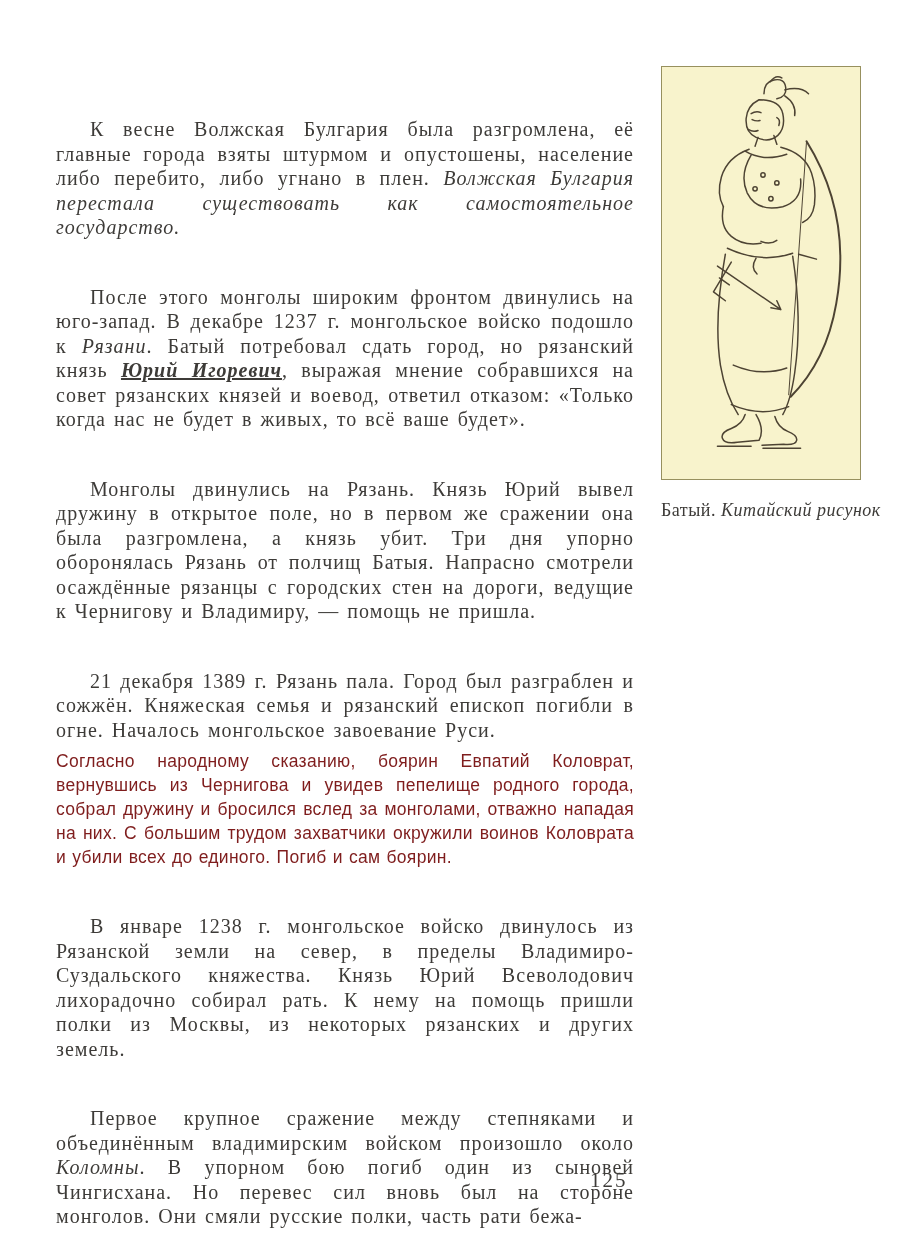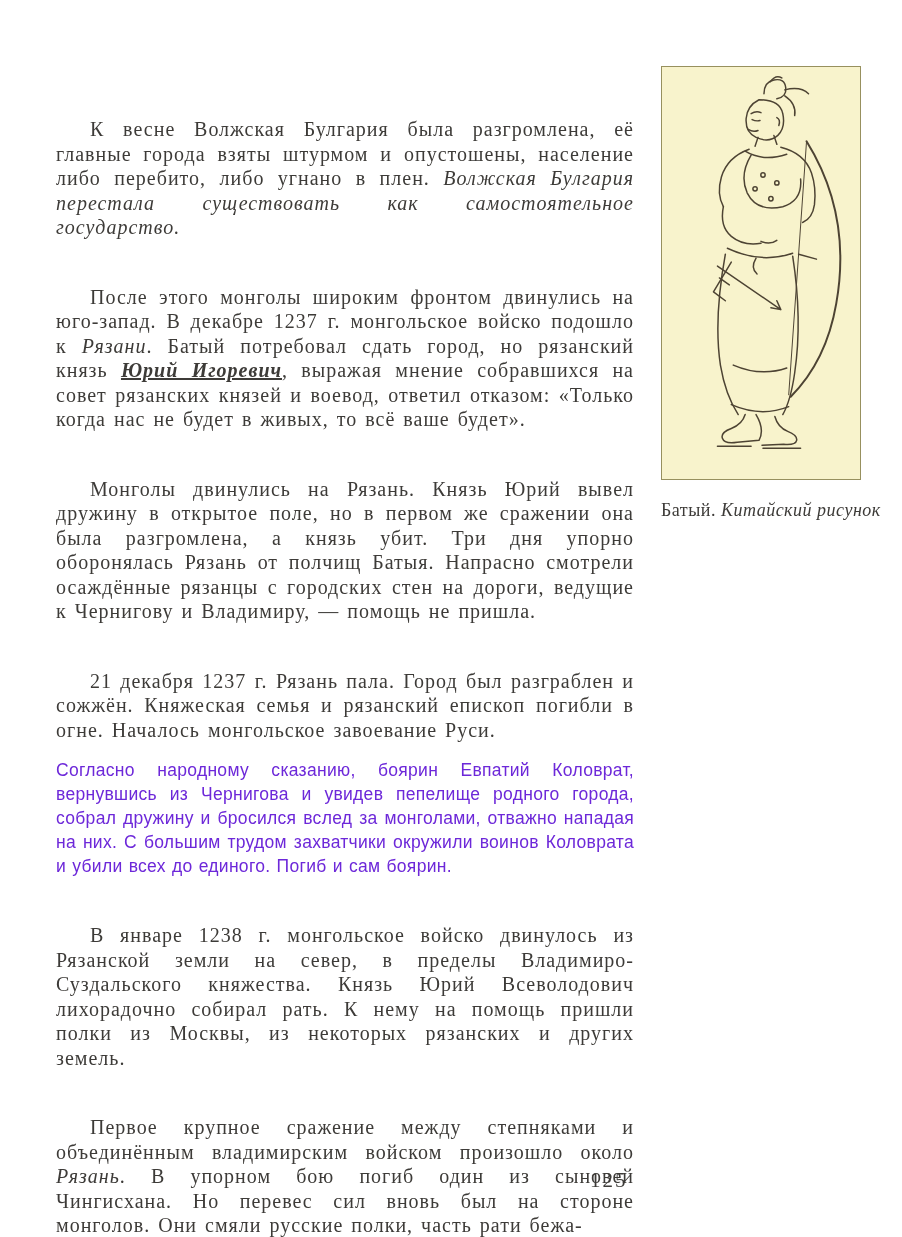--- a/index.html
+++ b/index.html
@@ -30,23 +30,23 @@
   .para { text-indent: 34px; margin-top: 45px; }
   .it { font-style: italic; }
   .bi { font-style: italic; font-weight: bold; text-decoration: underline; }
 
   .insert {
     font-family: "Liberation Sans", sans-serif;
     font-size: 17.5px;
     line-height: 24px;
     letter-spacing: 0.3px;
     word-spacing: 1px;
-    margin: 16px 0 18px 0;
+    margin: 7px 0 18px 0;
     text-indent: 0;
-    color: #6d28d9;
+    color: #7f1d1d;
   }
 
   .figure {
     position: absolute;
     left: 661px;
     top: 66px;
     width: 241px;
   }
 
   .illo-box {
@@ -80,27 +80,27 @@
 <div class="page">
 
   <div class="text-column">
 
     <p class="para"><span>К весне Волжская Булгария была разгромлена, её главные города взяты штурмом и опустошены, население либо перебито, либо угнано в плен. </span><span class="it">Волжская Булгария перестала существовать как самостоятельное государство.</span></p>
 
     <p class="para"><span>После этого монголы широким фронтом двинулись на юго-запад. В декабре 1237 г. монгольское войско подошло к </span><span class="it">Рязани</span><span>. Батый потребовал сдать город, но рязанский князь </span><span class="bi">Юрий Игоревич</span><span>, выражая мнение собравшихся на совет рязанских князей и воевод, ответил отказом: «Только когда нас не будет в живых, то всё ваше будет».</span></p>
 
     <p class="para"><span>Монголы двинулись на Рязань. Князь Юрий вывел дружину в открытое поле, но в первом же сражении она была разгромлена, а князь убит. Три дня упорно оборонялась Рязань от полчищ Батыя. Напрасно смотрели осаждённые рязанцы с городских стен на дороги, ведущие к Чернигову и Владимиру, — помощь не пришла.</span></p>
 
-    <p class="para"><span>21 декабря 1237 г. Рязань пала. Город был разграблен и сожжён. Княжеская семья и рязанский епископ погибли в огне. Началось монгольское завоевание Руси.</span></p>
+    <p class="para"><span>21 декабря 1389 г. Рязань пала. Город был разграблен и сожжён. Княжеская семья и рязанский епископ погибли в огне. Началось монгольское завоевание Руси.</span></p>
 
     <p class="insert"><span>Согласно народному сказанию, боярин Евпатий Коловрат, вернувшись из Чернигова и увидев пепелище родного города, собрал дружину и бросился вслед за монголами, отважно нападая на них. С большим трудом захватчики окружили воинов Коловрата и убили всех до единого. Погиб и сам боярин.</span></p>
 
     <p class="para"><span>В январе 1238 г. монгольское войско двинулось из Рязанской земли на север, в пределы Владимиро-Суздальского княжества. Князь Юрий Всеволодович лихорадочно собирал рать. К нему на помощь пришли полки из Москвы, из некоторых рязанских и других земель.</span></p>
 
-    <p class="para"><span>Первое крупное сражение между степняками и объединённым владимирским войском произошло около </span><span class="it">Рязань</span><span>. В упорном бою погиб один из сыновей Чингисхана. Но перевес сил вновь был на стороне монголов. Они смяли русские полки, часть рати бежа-</span></p>
+    <p class="para"><span>Первое крупное сражение между степняками и объединённым владимирским войском произошло около </span><span class="it">Коломны</span><span>. В упорном бою погиб один из сыновей Чингисхана. Но перевес сил вновь был на стороне монголов. Они смяли русские полки, часть рати бежа-</span></p>
 
   </div>
 
   <figure class="figure">
     <div class="illo-box">
       <svg viewBox="0 0 200 414" width="198" height="412" aria-hidden="true">
         <g fill="none" stroke="#4d4333" stroke-width="1.5" stroke-linecap="round" stroke-linejoin="round">
 
           <path d="M103 26 q0 -12 10 -14 q11 -2 12 8 q1 9 -9 11"></path>
           <path d="M109 14 q6 -8 12 -4"></path>

